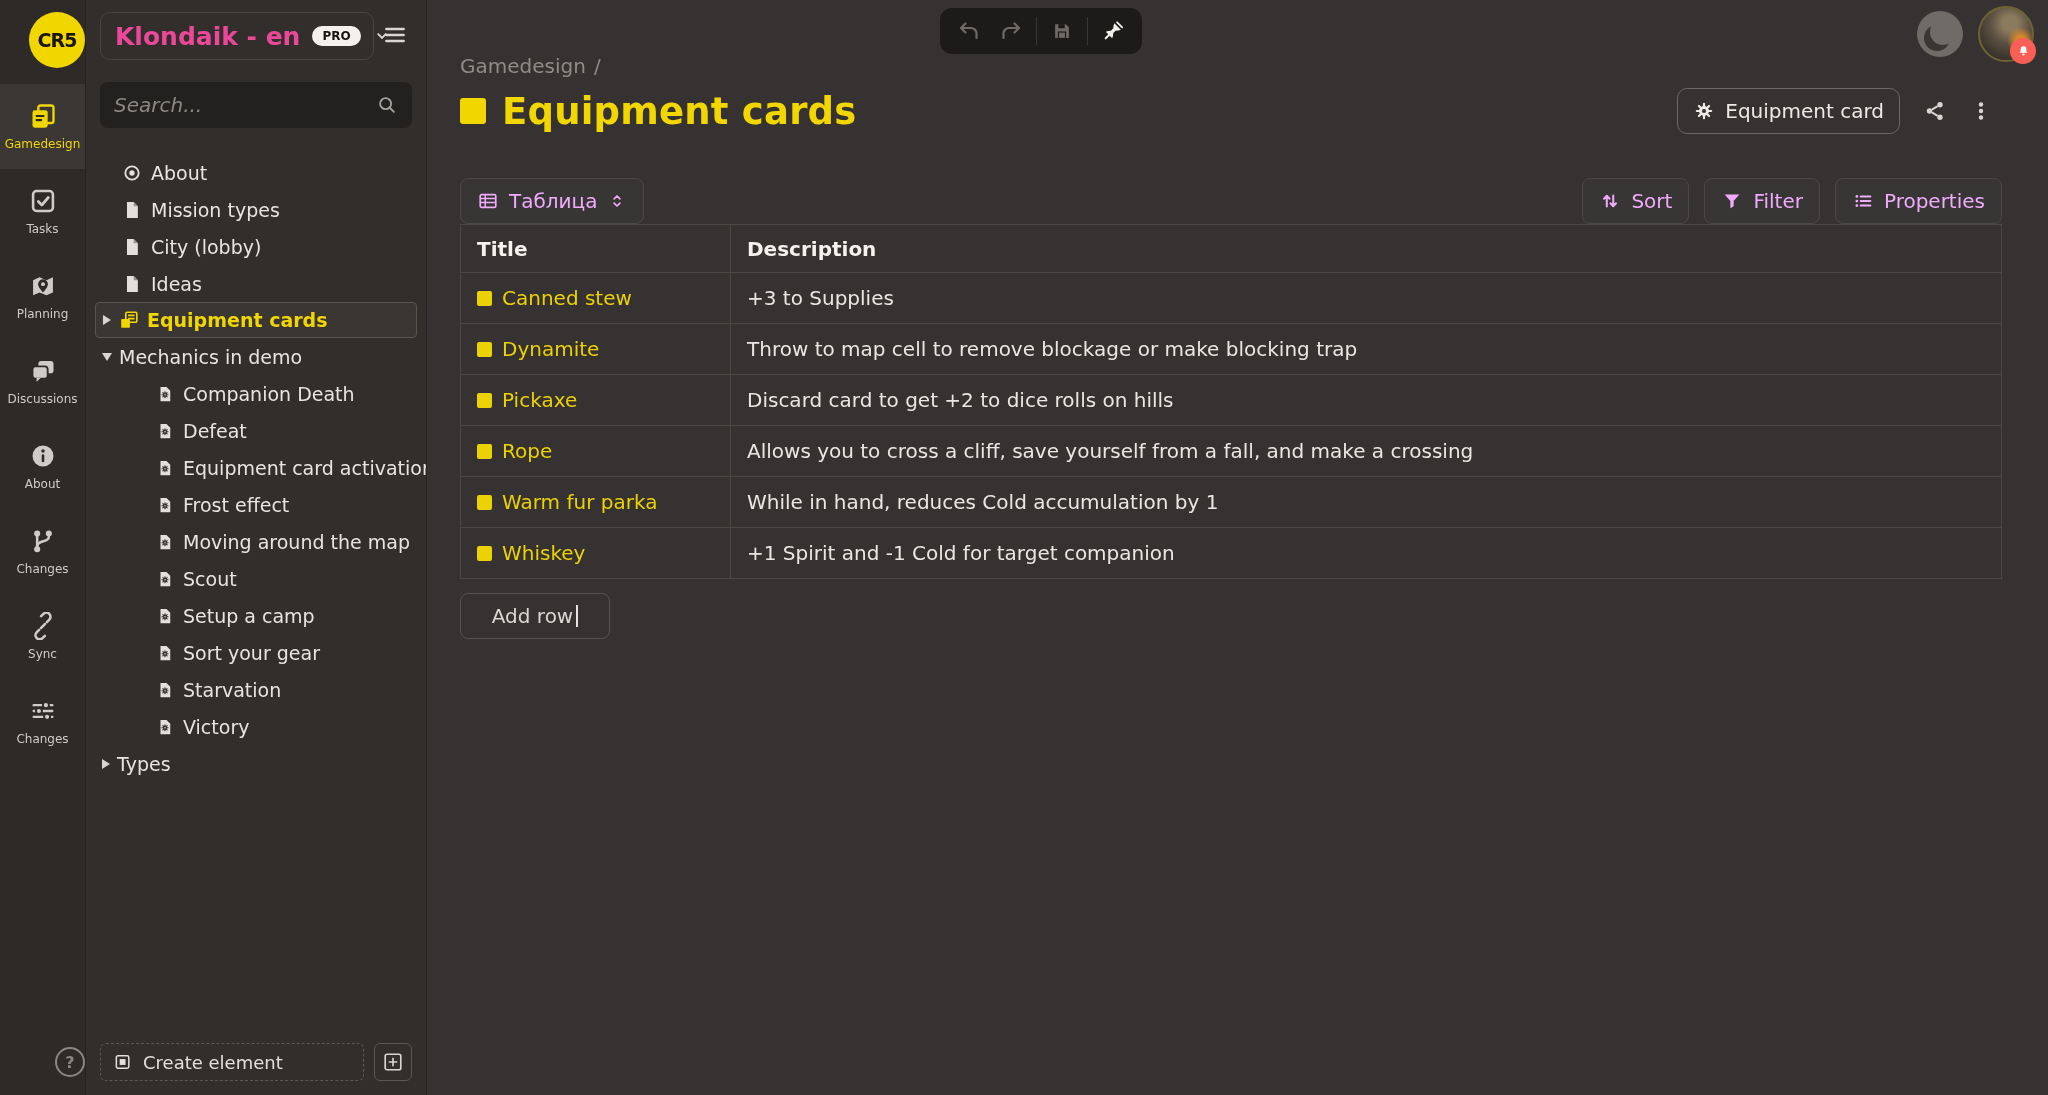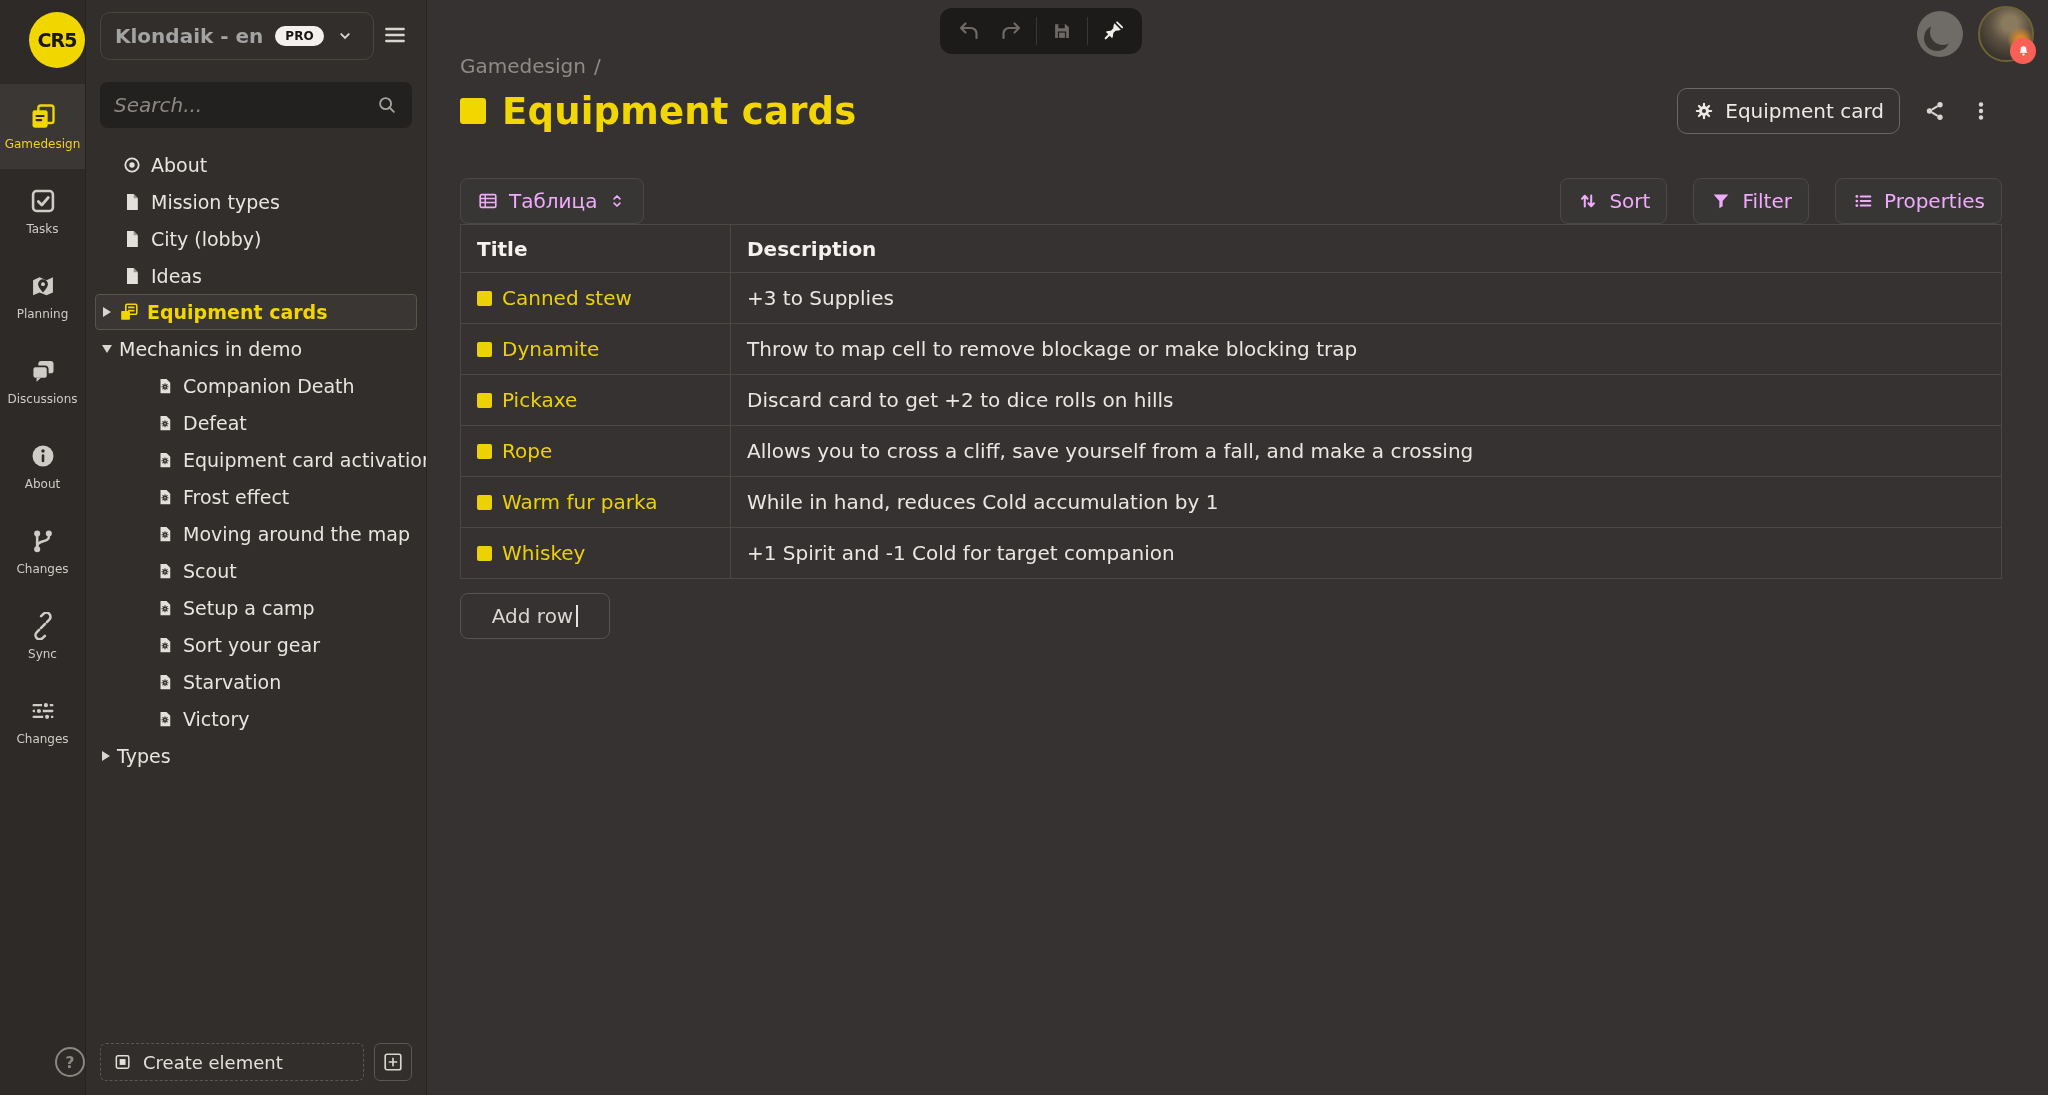--- a/index.html
+++ b/index.html
@@ -22,27 +22,27 @@
   .rail-spacer { flex:1; }
   .help-btn { width:30px; height:30px; border:2px solid #8a8782; border-radius:50%; color:#8a8782;
     display:flex; align-items:center; justify-content:center; font-size:16px; font-weight:bold; margin-bottom:18px; }
 
   
   .sidebar { width:341px; background:#312e2b; border-right:1px solid #272421; display:flex;
     flex-direction:column; flex-shrink:0; }
   .sb-header { position:relative; height:72px; flex-shrink:0; }
   .ws-btn { position:absolute; left:14px; top:12px; width:274px; height:48px; border:1px solid #49453f;
     border-radius:10px; display:flex; align-items:center; padding:0 14px; gap:12px; }
-  .ws-title { color:#a3a3a3; font-weight:bold; font-size:20px; white-space:nowrap; }
+  .ws-title { color:#ec4899; font-weight:bold; font-size:25px; white-space:nowrap; }
   .pro-badge { background:#f3f0ed; color:#171513; font-weight:bold; font-size:12px; padding:3px 10px;
     border-radius:10px; }
   .ws-chevron { color:#d9d6d2; }
   .hamburger { position:absolute; right:18px; top:22px; color:#d9d6d2; }
 
-  .search { margin:10px 14px 0; height:46px; border-radius:8px; background:#232120; display:flex;
+  .search { margin:10px 14px 8px; height:46px; border-radius:8px; background:#232120; display:flex;
     align-items:center; padding:0 14px; flex-shrink:0; }
   .search input { flex:1; background:transparent; border:none; outline:none; color:#d6d3cf;
     font-style:italic; font-size:20px; font-family:inherit; min-width:0; }
   .search input::placeholder { color:#8b8783; }
   .search .mag { color:#a5a19d; }
 
   .tree { margin-top:18px; font-size:19px; color:#e8e5e1; white-space:nowrap; overflow:hidden; }
   .trow { height:37px; display:flex; align-items:center; gap:9px; padding-left:36px; cursor:pointer; }
   .trow.caretrow { padding-left:16px; gap:7px; }
   .trow.child { padding-left:70px; }
@@ -90,21 +90,21 @@
     color:#eceae6; font-size:20px; font-family:inherit; display:flex; align-items:center; gap:10px;
     padding:0 15px; cursor:pointer; }
   .title-actions { display:flex; align-items:center; gap:4px; margin-left:14px; }
   .icon-btn { width:42px; height:42px; display:flex; align-items:center; justify-content:center;
     color:#d9d6d2; cursor:pointer; background:transparent; border:none; }
 
   .toolbar { margin-top:44px; display:flex; justify-content:space-between; align-items:center; }
   .tb-btn { height:46px; border:1px solid #4c4844; border-radius:8px; background:rgba(255,255,255,0.02);
     color:#f0abfc; font-size:20px; font-family:inherit; display:flex; align-items:center; gap:10px;
     padding:0 16px; cursor:pointer; }
-  .tb-right { display:flex; gap:26px;padding-left:18px; }
+  .tb-right { display:flex; gap:15px;padding-left:18px; }
 
   .table-wrap { margin-top:0; }
   table { width:100%; border-collapse:collapse; table-layout:fixed; }
   th, td { border:1px solid #4b4743; text-align:left; vertical-align:middle; padding:0 16px; }
   th { height:48px; font-size:20px; font-weight:bold; color:#f4f2ee; }
   td { height:51px; font-size:20px; color:#eae7e3; }
   .cell-title { display:flex; align-items:center; gap:10px; color:#ecd105; cursor:pointer; }
   .mini-sq { width:15px; height:15px; background:#ecd105; border-radius:2px; flex-shrink:0; }
 
   .add-row-btn { margin-top:14px; width:150px; height:46px; border:1px solid #56524e; border-radius:8px;

